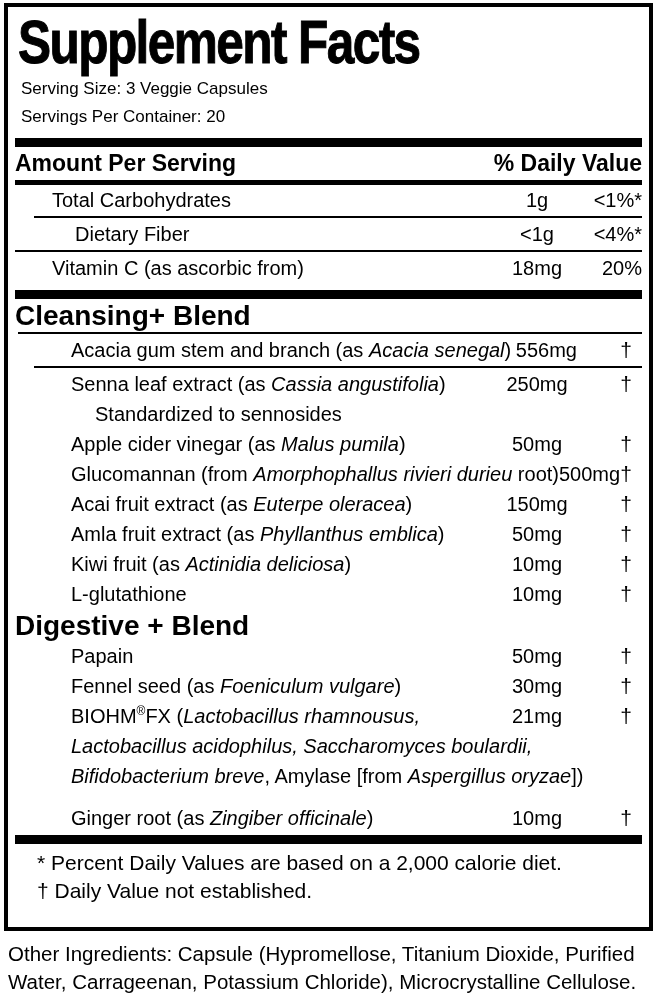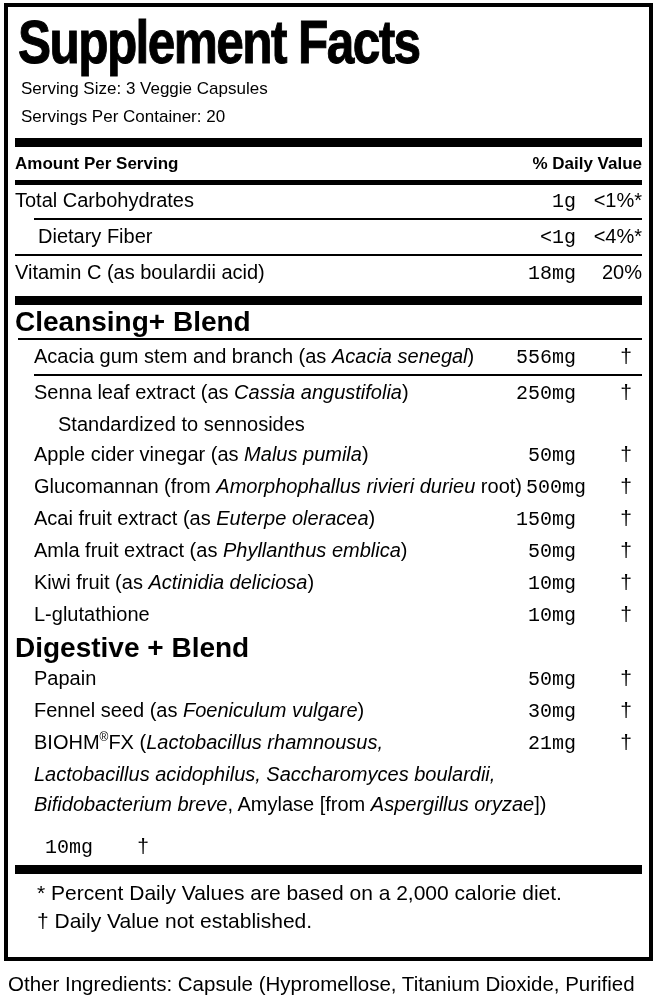--- a/index.html
+++ b/index.html
@@ -14,24 +14,24 @@
   .title{
     font-size:62px;line-height:54px;font-weight:bold;letter-spacing:-2px;
     transform:scaleX(0.80);transform-origin:left center;white-space:nowrap;
     margin:2px 0 6px 3px;-webkit-text-stroke:1px #000;
   }
   .serving{font-size:17px;line-height:28px;padding-left:6px;}
   .bar{background:#000;width:100%;}
   .bar.thick{height:9px;margin:7px 0 0 0;}
   .bar.med{height:5px;}
   .bar.end{height:9px;margin:2px 0 0 0;}
-  .colhead{display:flex;justify-content:space-between;font-weight:bold;font-size:17px;line-height:33px;align-items:center;}
+  .colhead{display:flex;justify-content:space-between;font-weight:bold;font-size:23px;line-height:33px;align-items:center;}
   .row{display:flex;align-items:baseline;font-size:20px;line-height:30px;}
-  .row .name{flex:1;white-space:nowrap;}
-  .row .amt{width:78px;text-align:right;white-space:nowrap;font-family:Liberation Mono, monospace;}
+  .row .name{flex:1;white-space:nowrap;margin-left:37px;}
+  .row .amt{width:78px;text-align:center;white-space:nowrap;}
   .row .dv{width:66px;text-align:right;white-space:nowrap;box-sizing:border-box;}
   .row .dv.dag{padding-right:10px;font-size:21px;}
   .row.ind1 .name{padding-left:23px;}
   .row.ind2 .name{padding-left:19px;}
   .row.ind3 .name{padding-left:43px;}
   .row.gap{margin-top:12px;}
   .section{font-weight:bold;font-size:28px;line-height:31px;margin-top:1px;}
   .it{font-style:italic;}
   sup{font-size:60%;line-height:0;}
   .rule{border-top:2px solid #000;height:0;margin:1px 0;}
@@ -65,21 +65,21 @@
           <span class="dv">&lt;1%*</span>
         </div>
         <div class="rule  rind2"></div>
         <div class="row ind1">
           <span class="name"><span>Dietary Fiber</span></span>
           <span class="amt">&lt;1g</span>
           <span class="dv">&lt;4%*</span>
         </div>
         <div class="rule  rind0"></div>
         <div class="row ind0">
-          <span class="name"><span>Vitamin C (as boulardii acid)</span></span>
+          <span class="name"><span>Vitamin C (as ascorbic from)</span></span>
           <span class="amt">18mg</span>
           <span class="dv">20%</span>
         </div>
         <div class="bar thick"></div>
         <div class="section">Cleansing+ Blend</div>
         <div class="rule  rind1"></div>
         <div class="row ind2">
           <span class="name"><span>Acacia gum stem and branch (as </span><span class="it">Acacia senegal</span><span>)</span></span>
           <span class="amt">556mg</span>
           <span class="dv dag">†</span>
@@ -145,20 +145,21 @@
           <span class="name"><span class="it">Lactobacillus acidophilus, Saccharomyces boulardii,</span></span>
           <span class="amt"></span>
           <span class="dv"></span>
         </div>
         <div class="row ind2">
           <span class="name"><span class="it">Bifidobacterium breve</span><span>, Amylase [from </span><span class="it">Aspergillus oryzae</span><span>])</span></span>
           <span class="amt"></span>
           <span class="dv"></span>
         </div>
         <div class="row ind2 gap">
+          <span class="name"><span>Ginger root (as </span><span class="it">Zingiber officinale</span><span>)</span></span>
           <span class="amt">10mg</span>
           <span class="dv dag">†</span>
         </div>
         <div class="bar end"></div>
       </div>
 
     <div class="footnotes">
       <div>* Percent Daily Values are based on a 2,000 calorie diet.</div>
       <div>† Daily Value not established.</div>
     </div>

